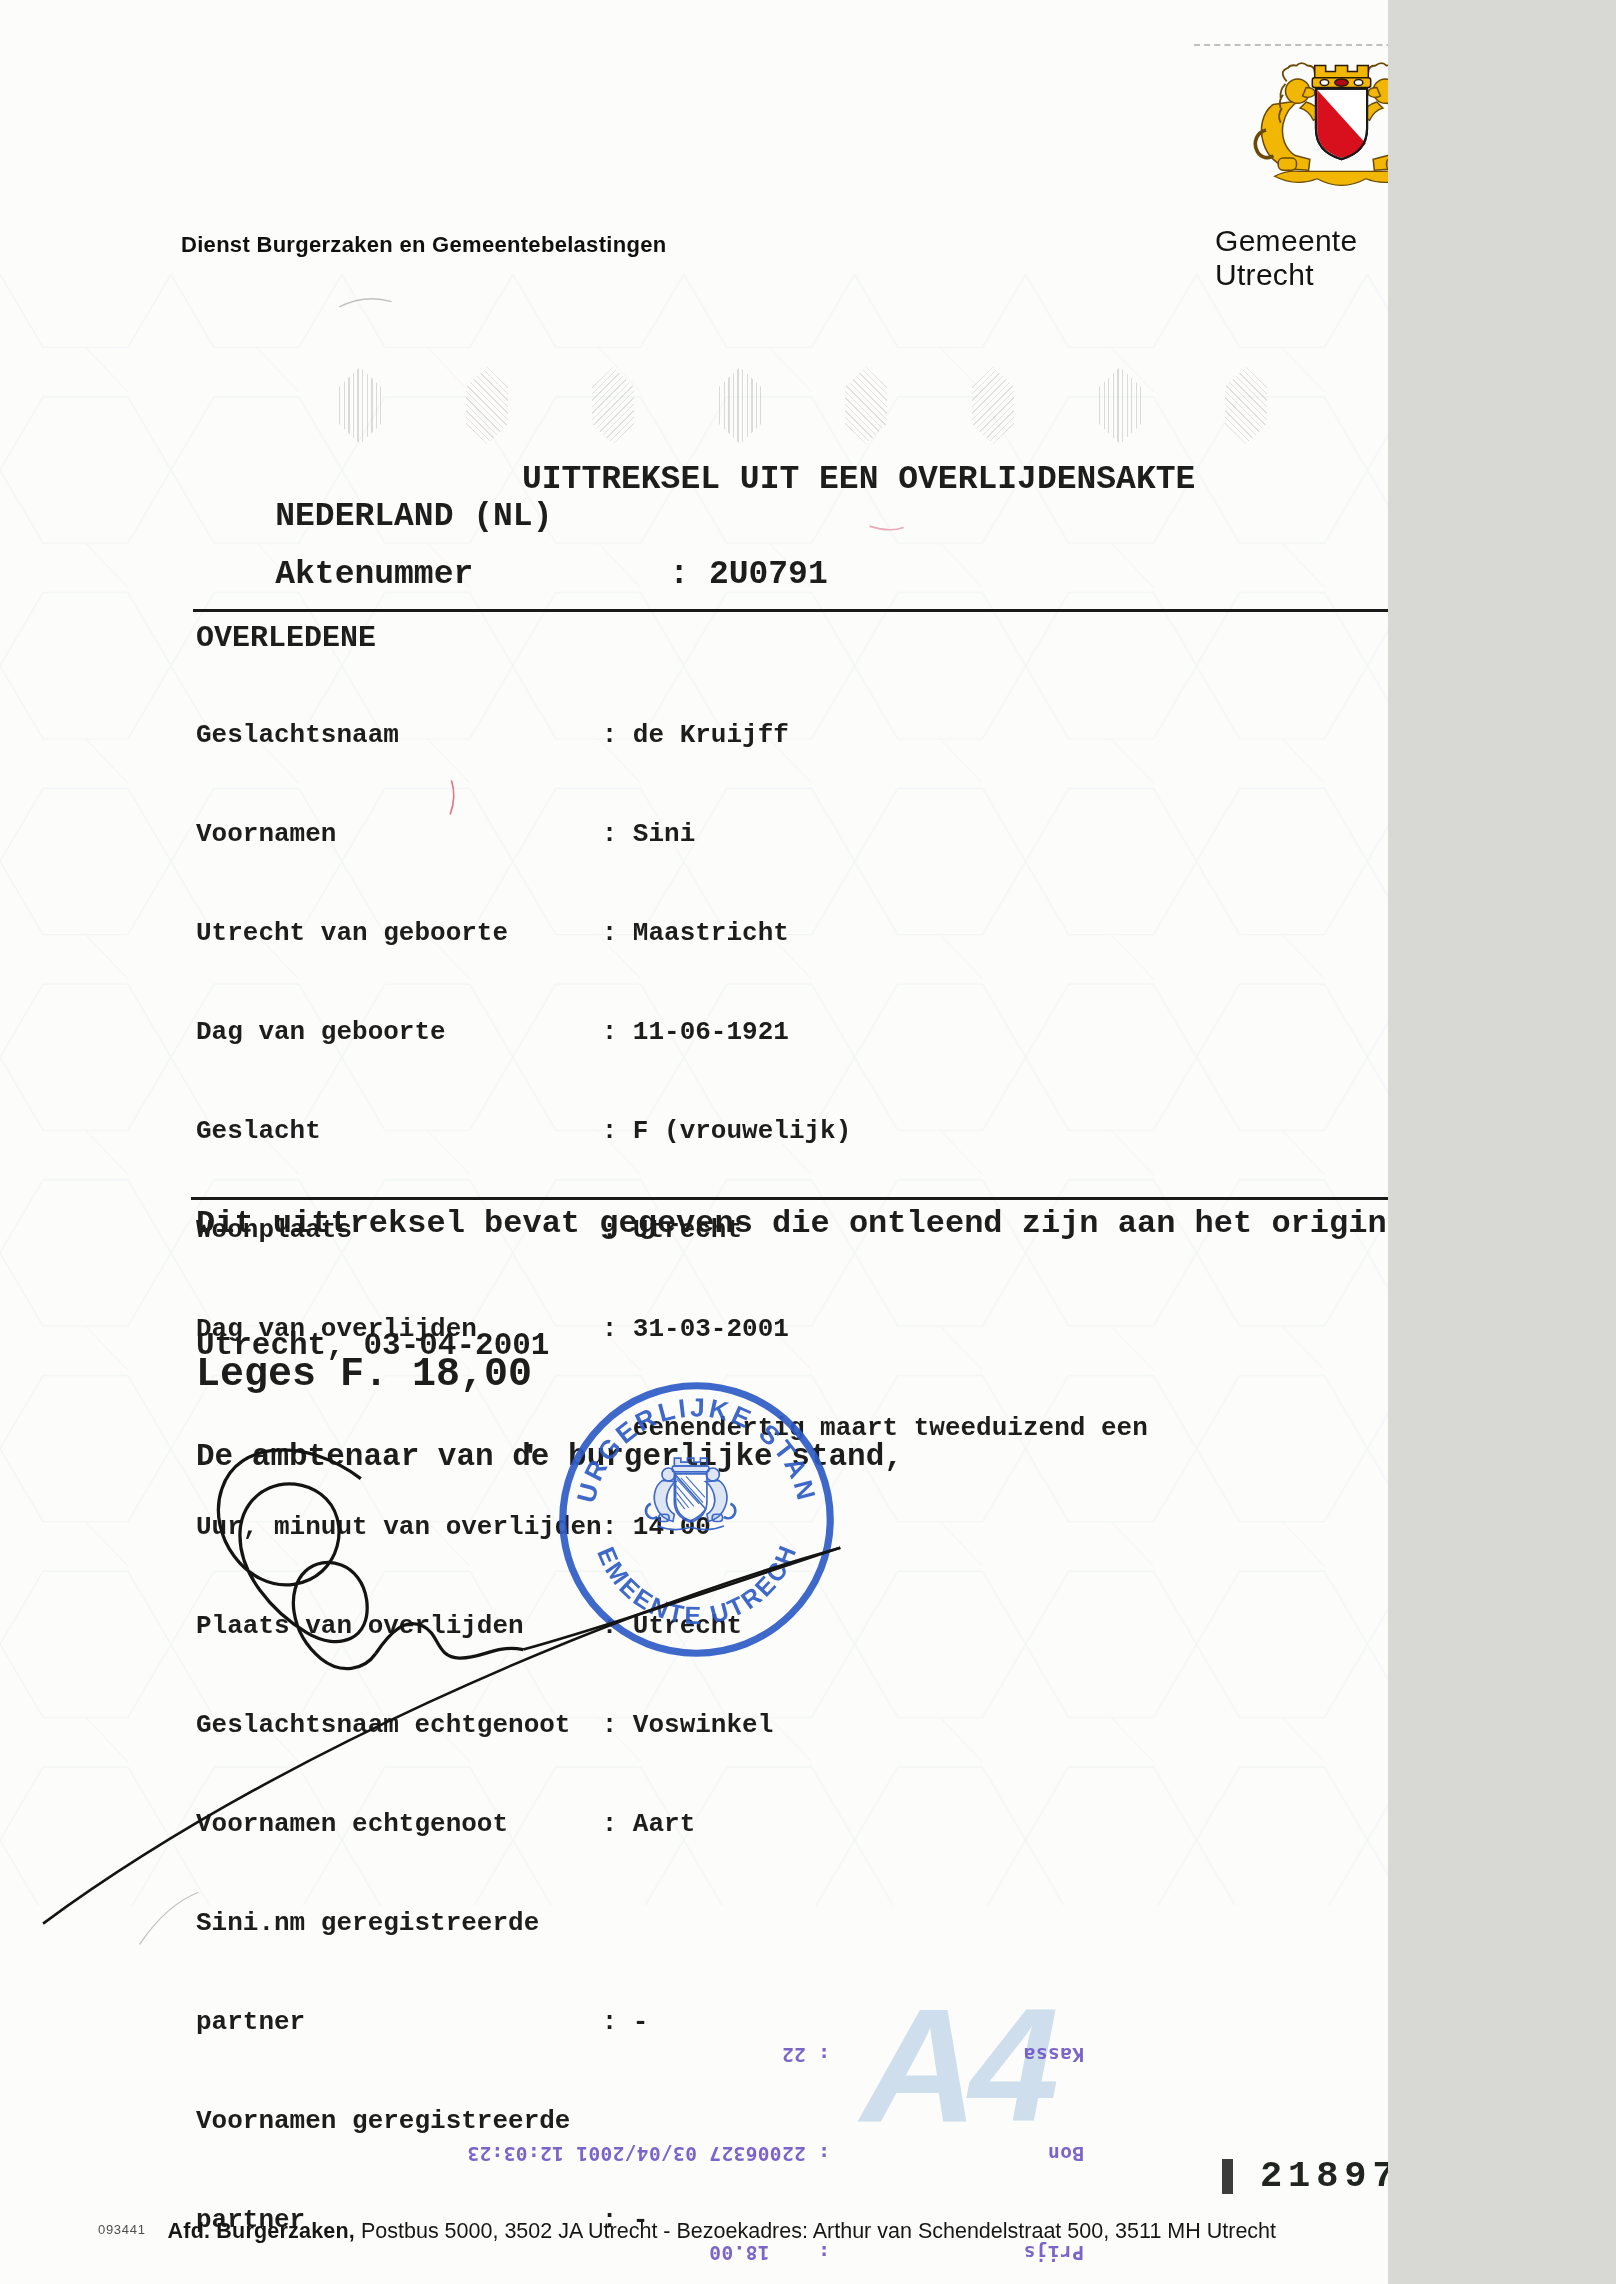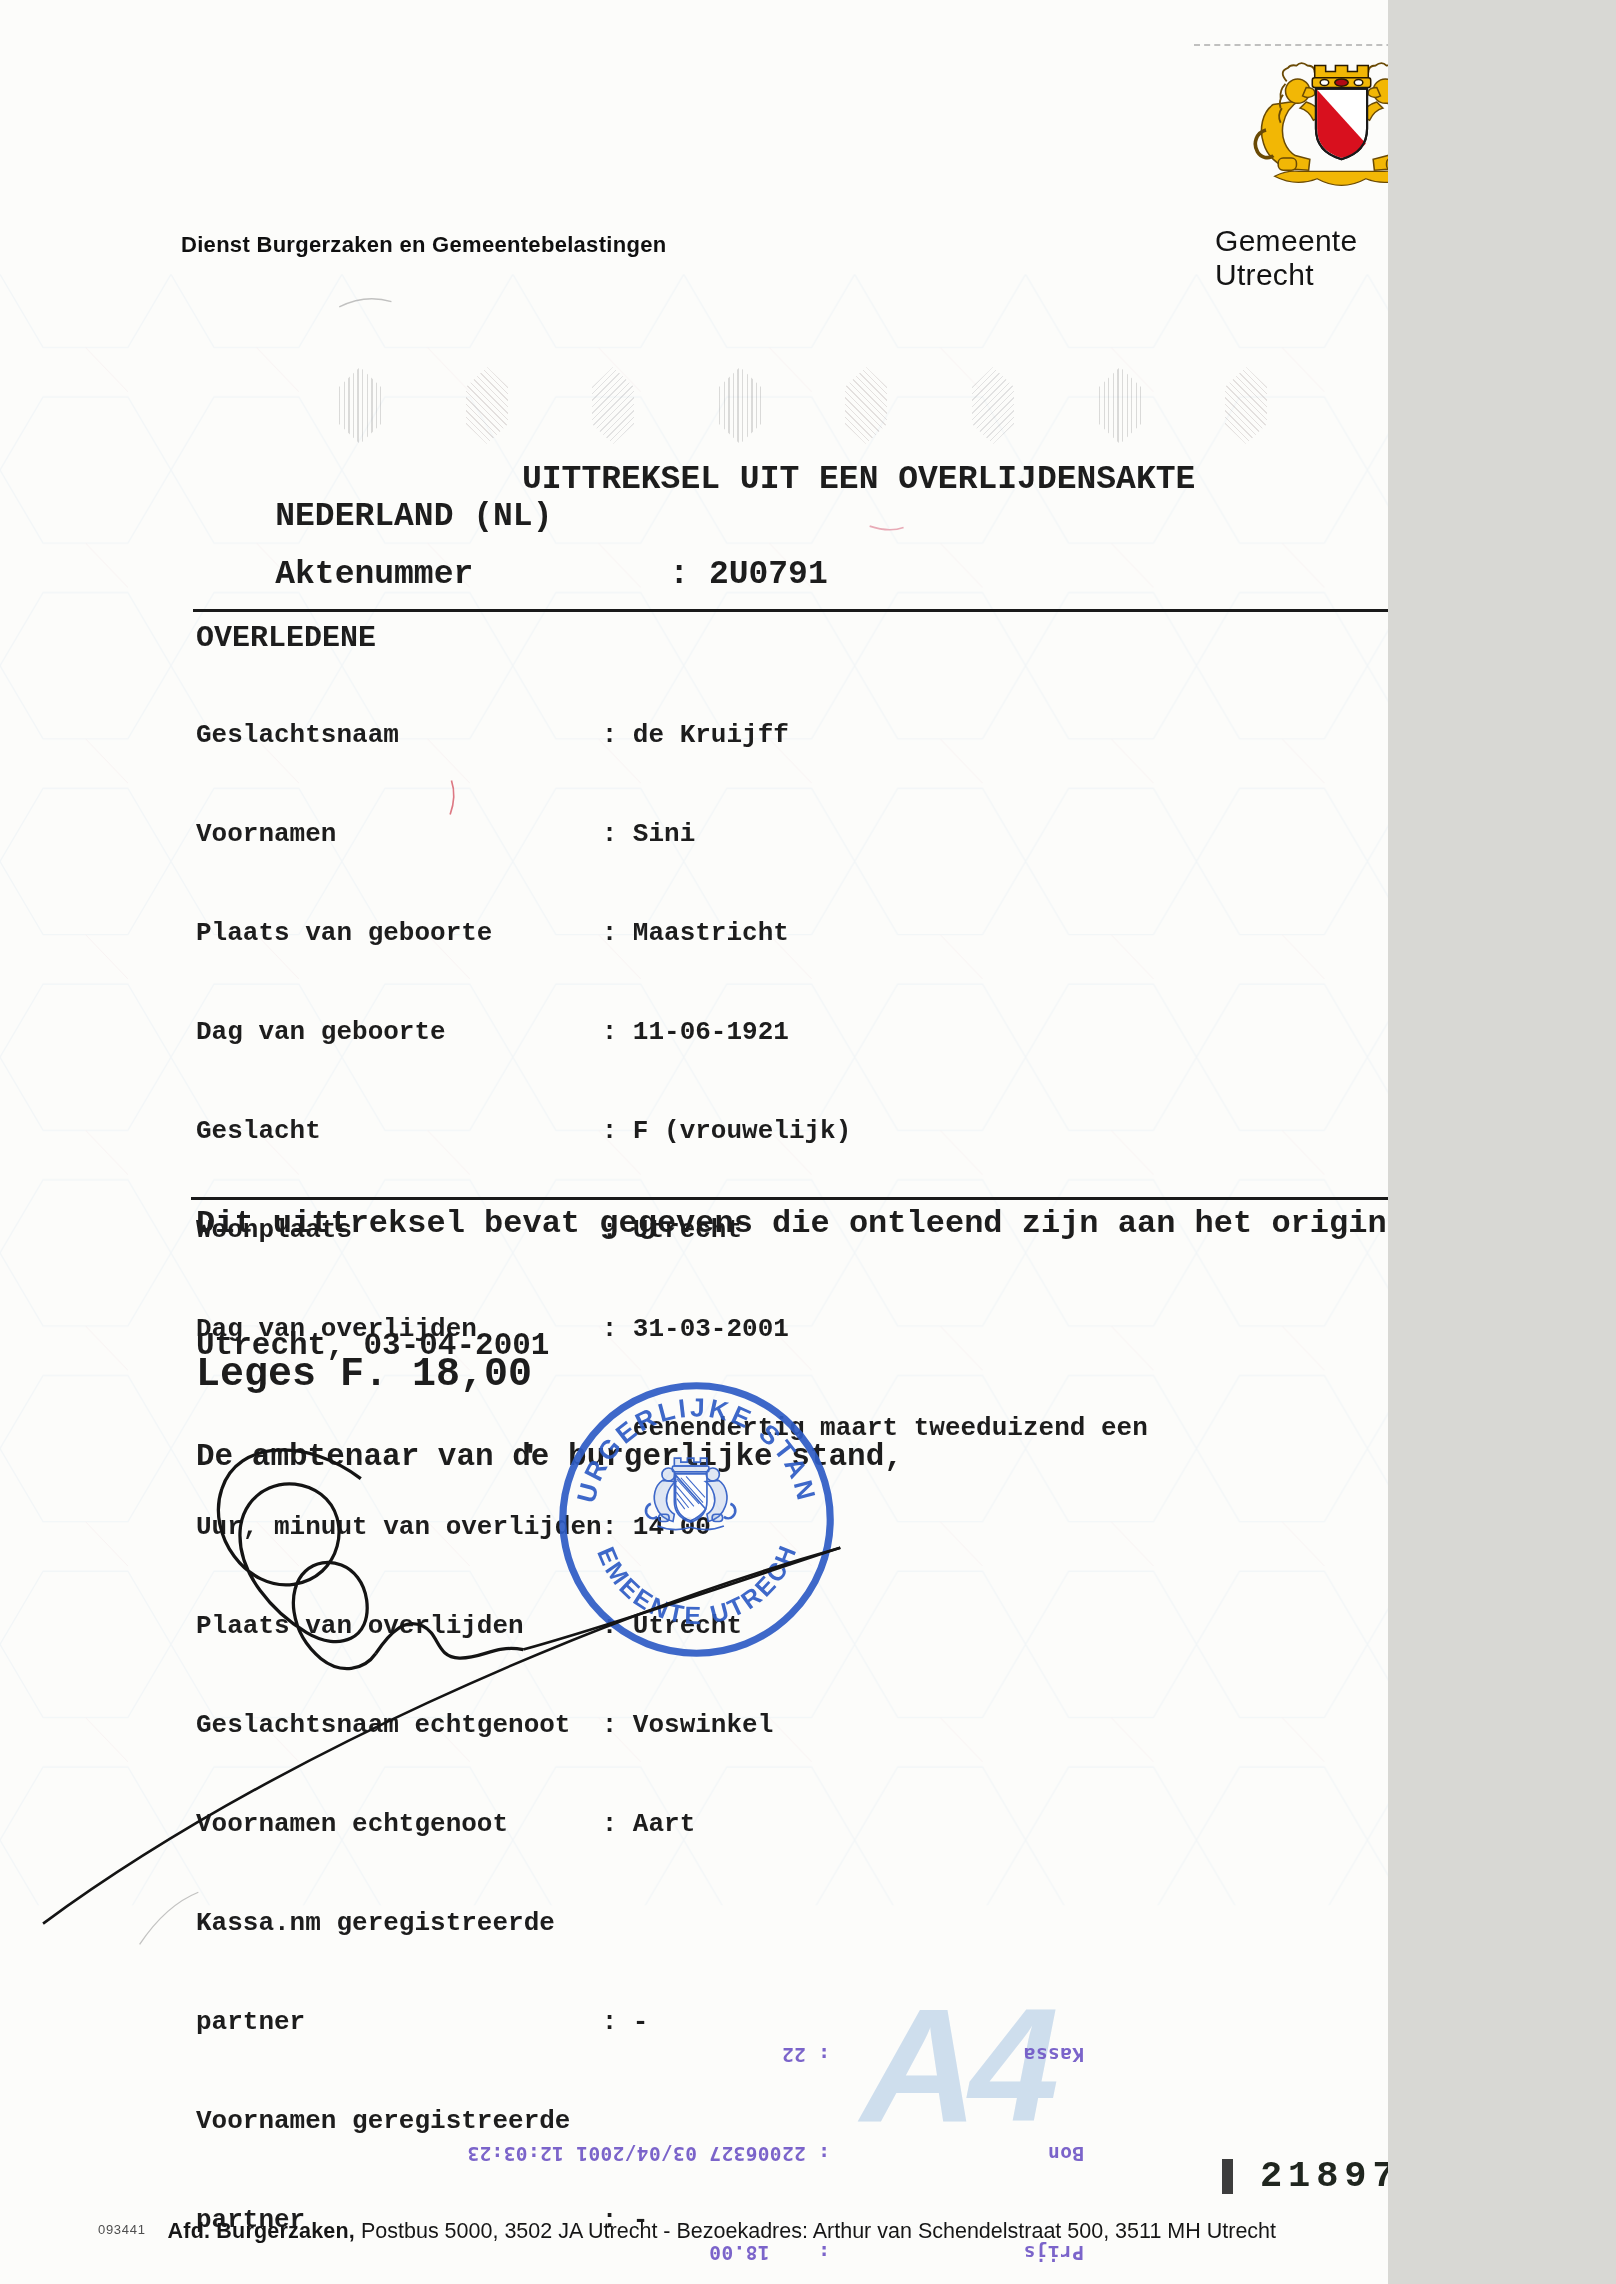--- a/index.html
+++ b/index.html
@@ -133,31 +133,31 @@
   <div class="tw akterow">
     <span class="lbl">Aktenummer</span><span>: </span><span>2U0791</span>
   </div>
 
   <div class="rule1"></div>
   <div class="tw sectitle">OVERLEDENE</div>
 
   <div class="tw fields">
     <div class="frow"><span class="lbl">Geslachtsnaam</span><span class="sep">: </span><span>de Kruijff</span></div>
     <div class="frow"><span class="lbl">Voornamen</span><span class="sep">: </span><span>Sini</span></div>
-    <div class="frow"><span class="lbl">Plaats van geboorte</span><span class="sep">: </span><span>Maastricht</span></div>
+    <div class="frow"><span class="lbl">Utrecht van geboorte</span><span class="sep">: </span><span>Maastricht</span></div>
     <div class="frow"><span class="lbl">Dag van geboorte</span><span class="sep">: </span><span>11-06-1921</span></div>
     <div class="frow"><span class="lbl">Geslacht</span><span class="sep">: </span><span>F (vrouwelijk)</span></div>
     <div class="frow"><span class="lbl">Woonplaats</span><span class="sep">: </span><span>Utrecht</span></div>
     <div class="frow"><span class="lbl">Dag van overlijden</span><span class="sep">: </span><span>31-03-2001</span></div>
     <div class="frow"><span class="lbl"></span><span class="sep"></span><span>eenendertig maart tweeduizend een</span></div>
     <div class="frow"><span class="lbl">Uur, minuut van overlijden</span><span class="sep">: </span><span>14.00</span></div>
     <div class="frow"><span class="lbl">Plaats van overlijden</span><span class="sep">: </span><span>Utrecht</span></div>
     <div class="frow"><span class="lbl">Geslachtsnaam echtgenoot</span><span class="sep">: </span><span>Voswinkel</span></div>
     <div class="frow"><span class="lbl">Voornamen echtgenoot</span><span class="sep">: </span><span>Aart</span></div>
-    <div class="frow"><span class="lbl">Kassa.nm geregistreerde</span><span class="sep"></span><span></span></div>
+    <div class="frow"><span class="lbl">Sini.nm geregistreerde</span><span class="sep"></span><span></span></div>
     <div class="frow"><span class="lbl">partner</span><span class="sep">: </span><span>-</span></div>
     <div class="frow"><span class="lbl">Voornamen geregistreerde</span><span class="sep"></span><span></span></div>
     <div class="frow"><span class="lbl">partner</span><span class="sep">: </span><span>-</span></div>
   </div>
 
   <div class="rule2"></div>
   <div class="tw statement">Dit uittreksel bevat gegevens die ontleend zijn aan het origineel.</div>
 
   <div class="tw closing">
     <div>Utrecht, 03-04-2001</div>

